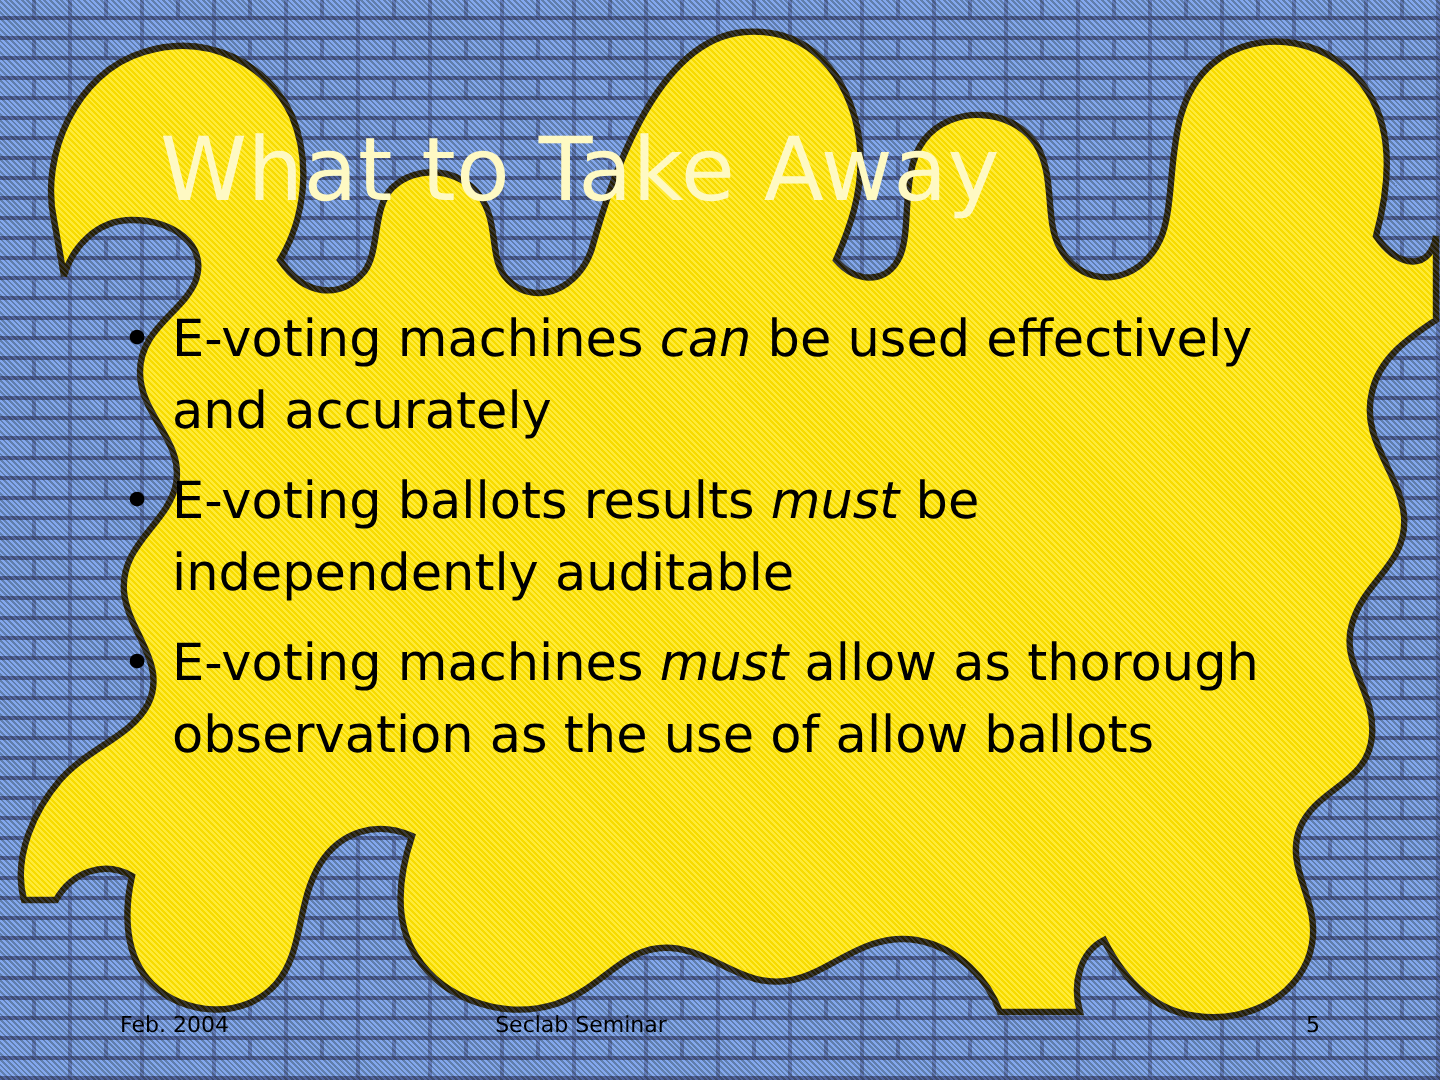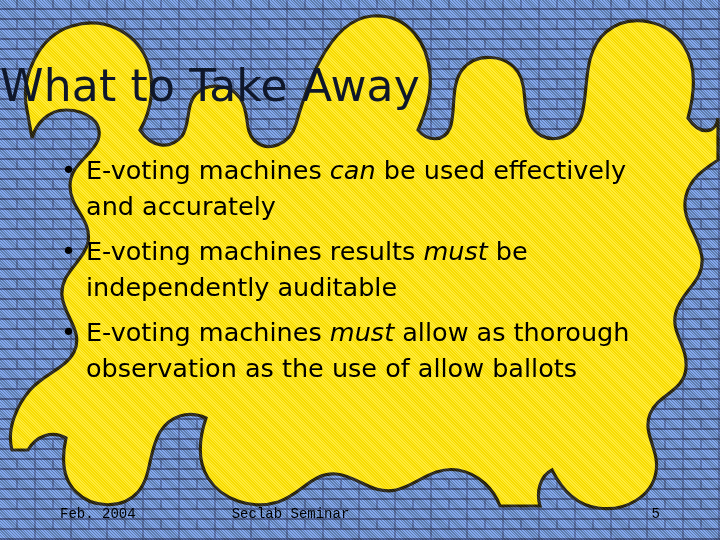--- a/index.html
+++ b/index.html
@@ -68,24 +68,24 @@
         rgba(255,255,255,0.22) 0px,
         rgba(255,255,255,0.22) 1px,
         rgba(210,170,0,0.18) 1px,
         rgba(210,170,0,0.18) 2px);
     pointer-events:none;
   }
   
   #content{position:absolute;inset:0;}
   #title{
     position:absolute;left:0;top:63px;width:580px;
-    text-align:left;
+    text-align:center;
     font-size:44px;
     line-height:1.05;
-    color:#0f172a;
+    color:#fef9c3;
     letter-spacing:0.2px;
     white-space:nowrap;
   }
   #bullets{
     position:absolute;left:52px;top:152px;width:620px;
   }
   .bullet{
     position:relative;
     display:block;
     padding-left:34px;
@@ -96,21 +96,21 @@
   }
   .bullet .dot{
     position:absolute;left:9px;top:0px;
     font-size:25.5px;line-height:36px;
     color:#000;
   }
   .bullet em{}
   
   #footer{
     position:absolute;left:0;bottom:0;width:720px;height:40px;
-    font-size:14px;color:#000;font-family:Liberation Mono, monospace;
+    font-size:11px;color:#000;
   }
   #foot-date{position:absolute;left:60px;top:6px;}
   #foot-center{position:absolute;left:0;top:6px;width:581px;text-align:center;}
   #foot-page{position:absolute;right:60px;top:6px;}
 </style>
 </head>
 <body>
 
 <div id="slide">
 
@@ -182,21 +182,21 @@
 
     <div id="bullets">
 
       <div class="bullet">
         <span class="dot">•</span>
         <span>E-voting machines </span><em>can</em><span> be used effectively and accurately</span>
       </div>
 
       <div class="bullet">
         <span class="dot">•</span>
-        <span>E-voting machines results </span><em>must</em><span> be independently auditable</span>
+        <span>E-voting ballots results </span><em>must</em><span> be independently auditable</span>
       </div>
 
       <div class="bullet">
         <span class="dot">•</span>
         <span>E-voting machines </span><em>must</em><span> allow as thorough observation as the use of allow ballots</span>
       </div>
 
     </div>
 
     <div id="footer">

